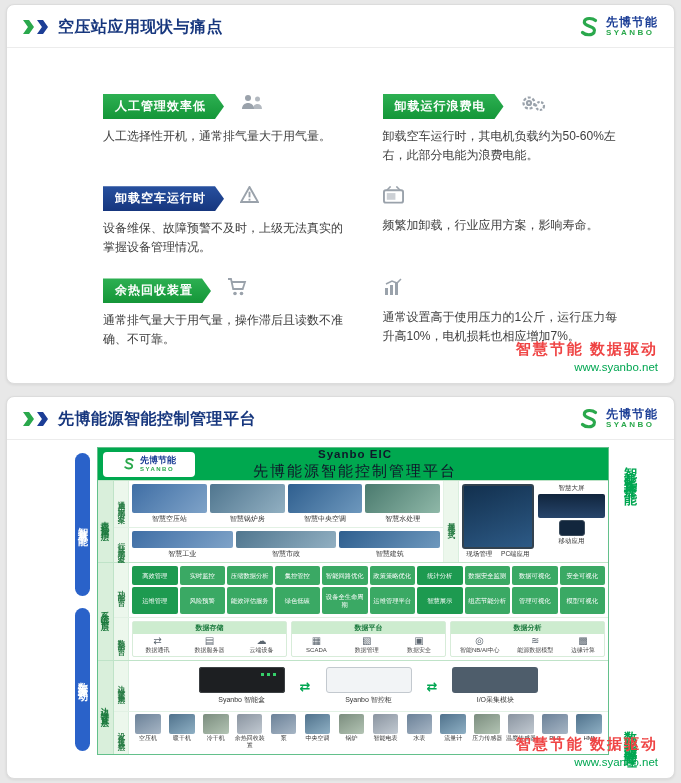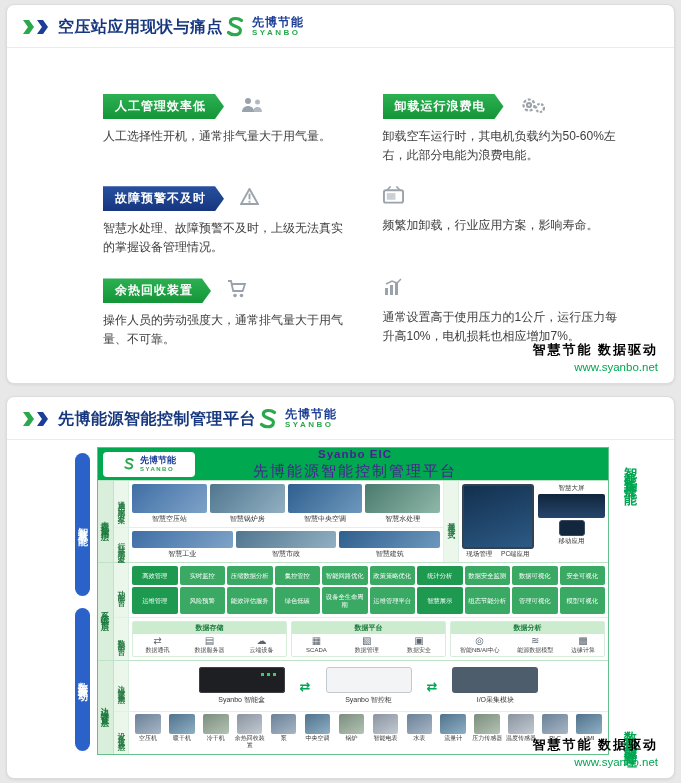--- a/index.html
+++ b/index.html
@@ -3,58 +3,58 @@
 <meta charset="utf-8">
 <style>
   *{margin:0;padding:0;box-sizing:border-box}
   html,body{width:681px;height:783px}
   body{background:#e8e8e8;font-family:"Liberation Sans","DejaVu Sans",sans-serif;overflow:hidden;position:relative}
   .card{position:absolute;left:6px;width:669px;background:#fff;border:1px solid #dcdcdc;border-radius:8px;box-shadow:0 1px 3px rgba(0,0,0,.08)}
   #card1{top:4px;height:380px}
   #card2{top:396px;height:383px}
 
   
-  .card-head{display:flex;justify-content:flex-start;align-items:center;padding:10px 16px 8px 16px;border-bottom:1px solid #ececec}
+  .card-head{display:flex;justify-content:space-between;align-items:center;padding:10px 16px 8px 16px;border-bottom:1px solid #ececec}
   .head-left{display:flex;align-items:center;gap:3px}
   .chev{width:11px;height:14px;display:inline-block;clip-path:polygon(0 0,55% 0,100% 50%,55% 100%,0 100%,45% 50%)}
   .chev-g{background:#2aa84c}
   .chev-b{background:#1c3e96;margin-right:7px}
   .title{font-size:16px;font-weight:bold;color:#17377e;letter-spacing:.5px}
   .logo{display:flex;align-items:center;gap:5px}
   .logo-txt{display:flex;flex-direction:column;line-height:1.1}
   .logo-cn{font-size:12px;font-weight:bold;color:#1c3e96;letter-spacing:1px}
   .logo-en{font-size:8px;font-weight:bold;color:#2aa84c;letter-spacing:2.5px}
 
   
   .points{display:grid;grid-template-columns:1fr 1fr;column-gap:36px;row-gap:22px;padding:46px 48px 0 96px}
-  .pt-head{display:flex;align-items:center;gap:16px;margin-bottom:8px}
+  .pt-head{display:flex;align-items:flex-start;gap:16px;margin-bottom:8px}
   .badge{color:#fff;font-size:12px;font-weight:bold;padding:4px 18px 4px 12px;letter-spacing:1px;
          clip-path:polygon(0 0,calc(100% - 9px) 0,100% 50%,calc(100% - 9px) 100%,0 100%)}
   .badge.green{background:linear-gradient(#2db052,#149638)}
   .badge.blue{background:linear-gradient(#27509f,#16367e)}
   .pt-icon svg{fill:#9aa2ab}
   .pt-desc{font-size:12px;color:#3d3d3d;line-height:1.55;max-width:246px}
 
   .card-foot{position:absolute;right:16px;bottom:10px;text-align:right;z-index:6}
-  .slogan{color:#000000;font-weight:bold;font-size:13px;letter-spacing:2px}
+  .slogan{color:#ef4444;font-weight:bold;font-size:15px;letter-spacing:2px}
   .url{color:#00a651;font-size:11.5px;margin-top:2px}
 
   
   .vtext{writing-mode:vertical-rl;text-orientation:upright;letter-spacing:3px}
   .side-bars{position:absolute;left:68px;top:56px;width:15px;display:flex;flex-direction:column;gap:12px}
   .side-bar{background:#2a62c9;color:#fff;border-radius:8px;height:143px;display:flex;align-items:center;justify-content:center;font-size:10px;font-weight:bold}
   .rlabels{position:absolute;left:614px;top:60px;height:292px;display:flex;flex-direction:column;justify-content:space-between;align-items:center}
   .rlabel{color:#00a651;font-weight:bold;font-size:13px;letter-spacing:4px}
 
   .diagram{position:absolute;left:90px;top:50px;width:512px;border:1px solid #63c08b;background:#fff}
   .dtop{height:32px;background:#00a84f;display:flex;align-items:center;padding:0 5px;position:relative}
   .dtop-logo{background:#fff;border-radius:4px;height:25px;width:92px;display:flex;align-items:center;justify-content:center;gap:4px;z-index:2}
   .dtop-logo .logo-cn{font-size:9px;letter-spacing:0}
   .dtop-logo .logo-en{font-size:6px;letter-spacing:1.5px}
-  .dtop-title{position:absolute;left:4px;right:0;text-align:center;color:#4c1d95;line-height:1.2}
+  .dtop-title{position:absolute;left:4px;right:0;text-align:center;color:#0f172a;line-height:1.2}
   .dtop-l1{font-size:11.5px;font-weight:bold;letter-spacing:1px}
   .dtop-l2{font-size:15px;letter-spacing:2px}
 
   .layer{display:flex;border-top:1px solid #bfe3c8}
   .layer-label{width:16px;background:#d9efdb;color:#1c7a3e;font-weight:bold;font-size:8.5px;display:flex;align-items:center;justify-content:center;border-right:1px solid #bfe3c8}
   .sub-label{width:15px;background:#ecf7ec;color:#2a7d46;font-size:7.5px;font-weight:bold;display:flex;align-items:center;justify-content:center;border-right:1px solid #d9eede}
   .m-col{flex:1;display:flex;flex-direction:column;min-width:0}
   .m-row{display:flex;min-width:0}
   .m-row + .m-row,.p-row + .p-row{border-top:1px solid #e2f1e4}
 
@@ -157,30 +157,30 @@
                 <circle cx="20" cy="12" r="4" stroke-dasharray="2.4 1.5"></circle>
               </g>
             </svg>
         </span>
       </div>
       <p class="pt-desc">卸载空车运行时，其电机负载约为50-60%左右，此部分电能为浪费电能。</p>
     </div>
 
     <div class="pt">
       <div class="pt-head">
-        <span class="badge blue">故障预警不及时</span>
+        <span class="badge blue">卸载空车运行时</span>
         <span class="pt-icon">
           <svg width="19" height="17" viewBox="0 0 20 18">
               <path d="M10 1 19 17H1z" fill="none" stroke="#9aa2ab" stroke-width="2"></path>
               <rect x="9" y="6" width="2" height="6"></rect>
               <rect x="9" y="13.5" width="2" height="2"></rect>
             </svg>
         </span>
       </div>
-      <p class="pt-desc">智慧水处理、故障预警不及时，上级无法真实的掌握设备管理情况。</p>
+      <p class="pt-desc">设备维保、故障预警不及时，上级无法真实的掌握设备管理情况。</p>
     </div>
 
     <div class="pt">
       <div class="pt-head">
         <span class="pt-icon">
           <svg width="21" height="18" viewBox="0 0 22 18">
               <path d="M4 4 8 0M18 4 14 0" stroke="#9aa2ab" stroke-width="1.6" fill="none"></path>
               <rect x="1" y="4" width="20" height="13" rx="2" fill="none" stroke="#9aa2ab" stroke-width="2"></rect>
               <rect x="4" y="7" width="9" height="7" opacity=".5"></rect>
             </svg>
@@ -193,21 +193,21 @@
       <div class="pt-head">
         <span class="badge green">余热回收装置</span>
         <span class="pt-icon">
           <svg width="20" height="18" viewBox="0 0 20 18">
               <path d="M1 1h3l2.2 10h9.5l2.3-7H5" fill="none" stroke="#9aa2ab" stroke-width="1.8"></path>
               <circle cx="8" cy="15.5" r="1.8"></circle>
               <circle cx="14.5" cy="15.5" r="1.8"></circle>
             </svg>
         </span>
       </div>
-      <p class="pt-desc">操作人员的劳动强度大，通常排气量大于用气量、不可靠。</p>
+      <p class="pt-desc">通常排气量大于用气量，操作滞后且读数不准确、不可靠。</p>
     </div>
 
     <div class="pt">
       <div class="pt-head">
         <span class="pt-icon">
           <svg width="20" height="18" viewBox="0 0 20 18">
               <rect x="2" y="10" width="3" height="7"></rect>
               <rect x="7" y="7" width="3" height="10"></rect>
               <rect x="12" y="4" width="3" height="13"></rect>
               <path d="M3 6l6-3 5 2 4-4" fill="none" stroke="#9aa2ab" stroke-width="1.5"></path>

